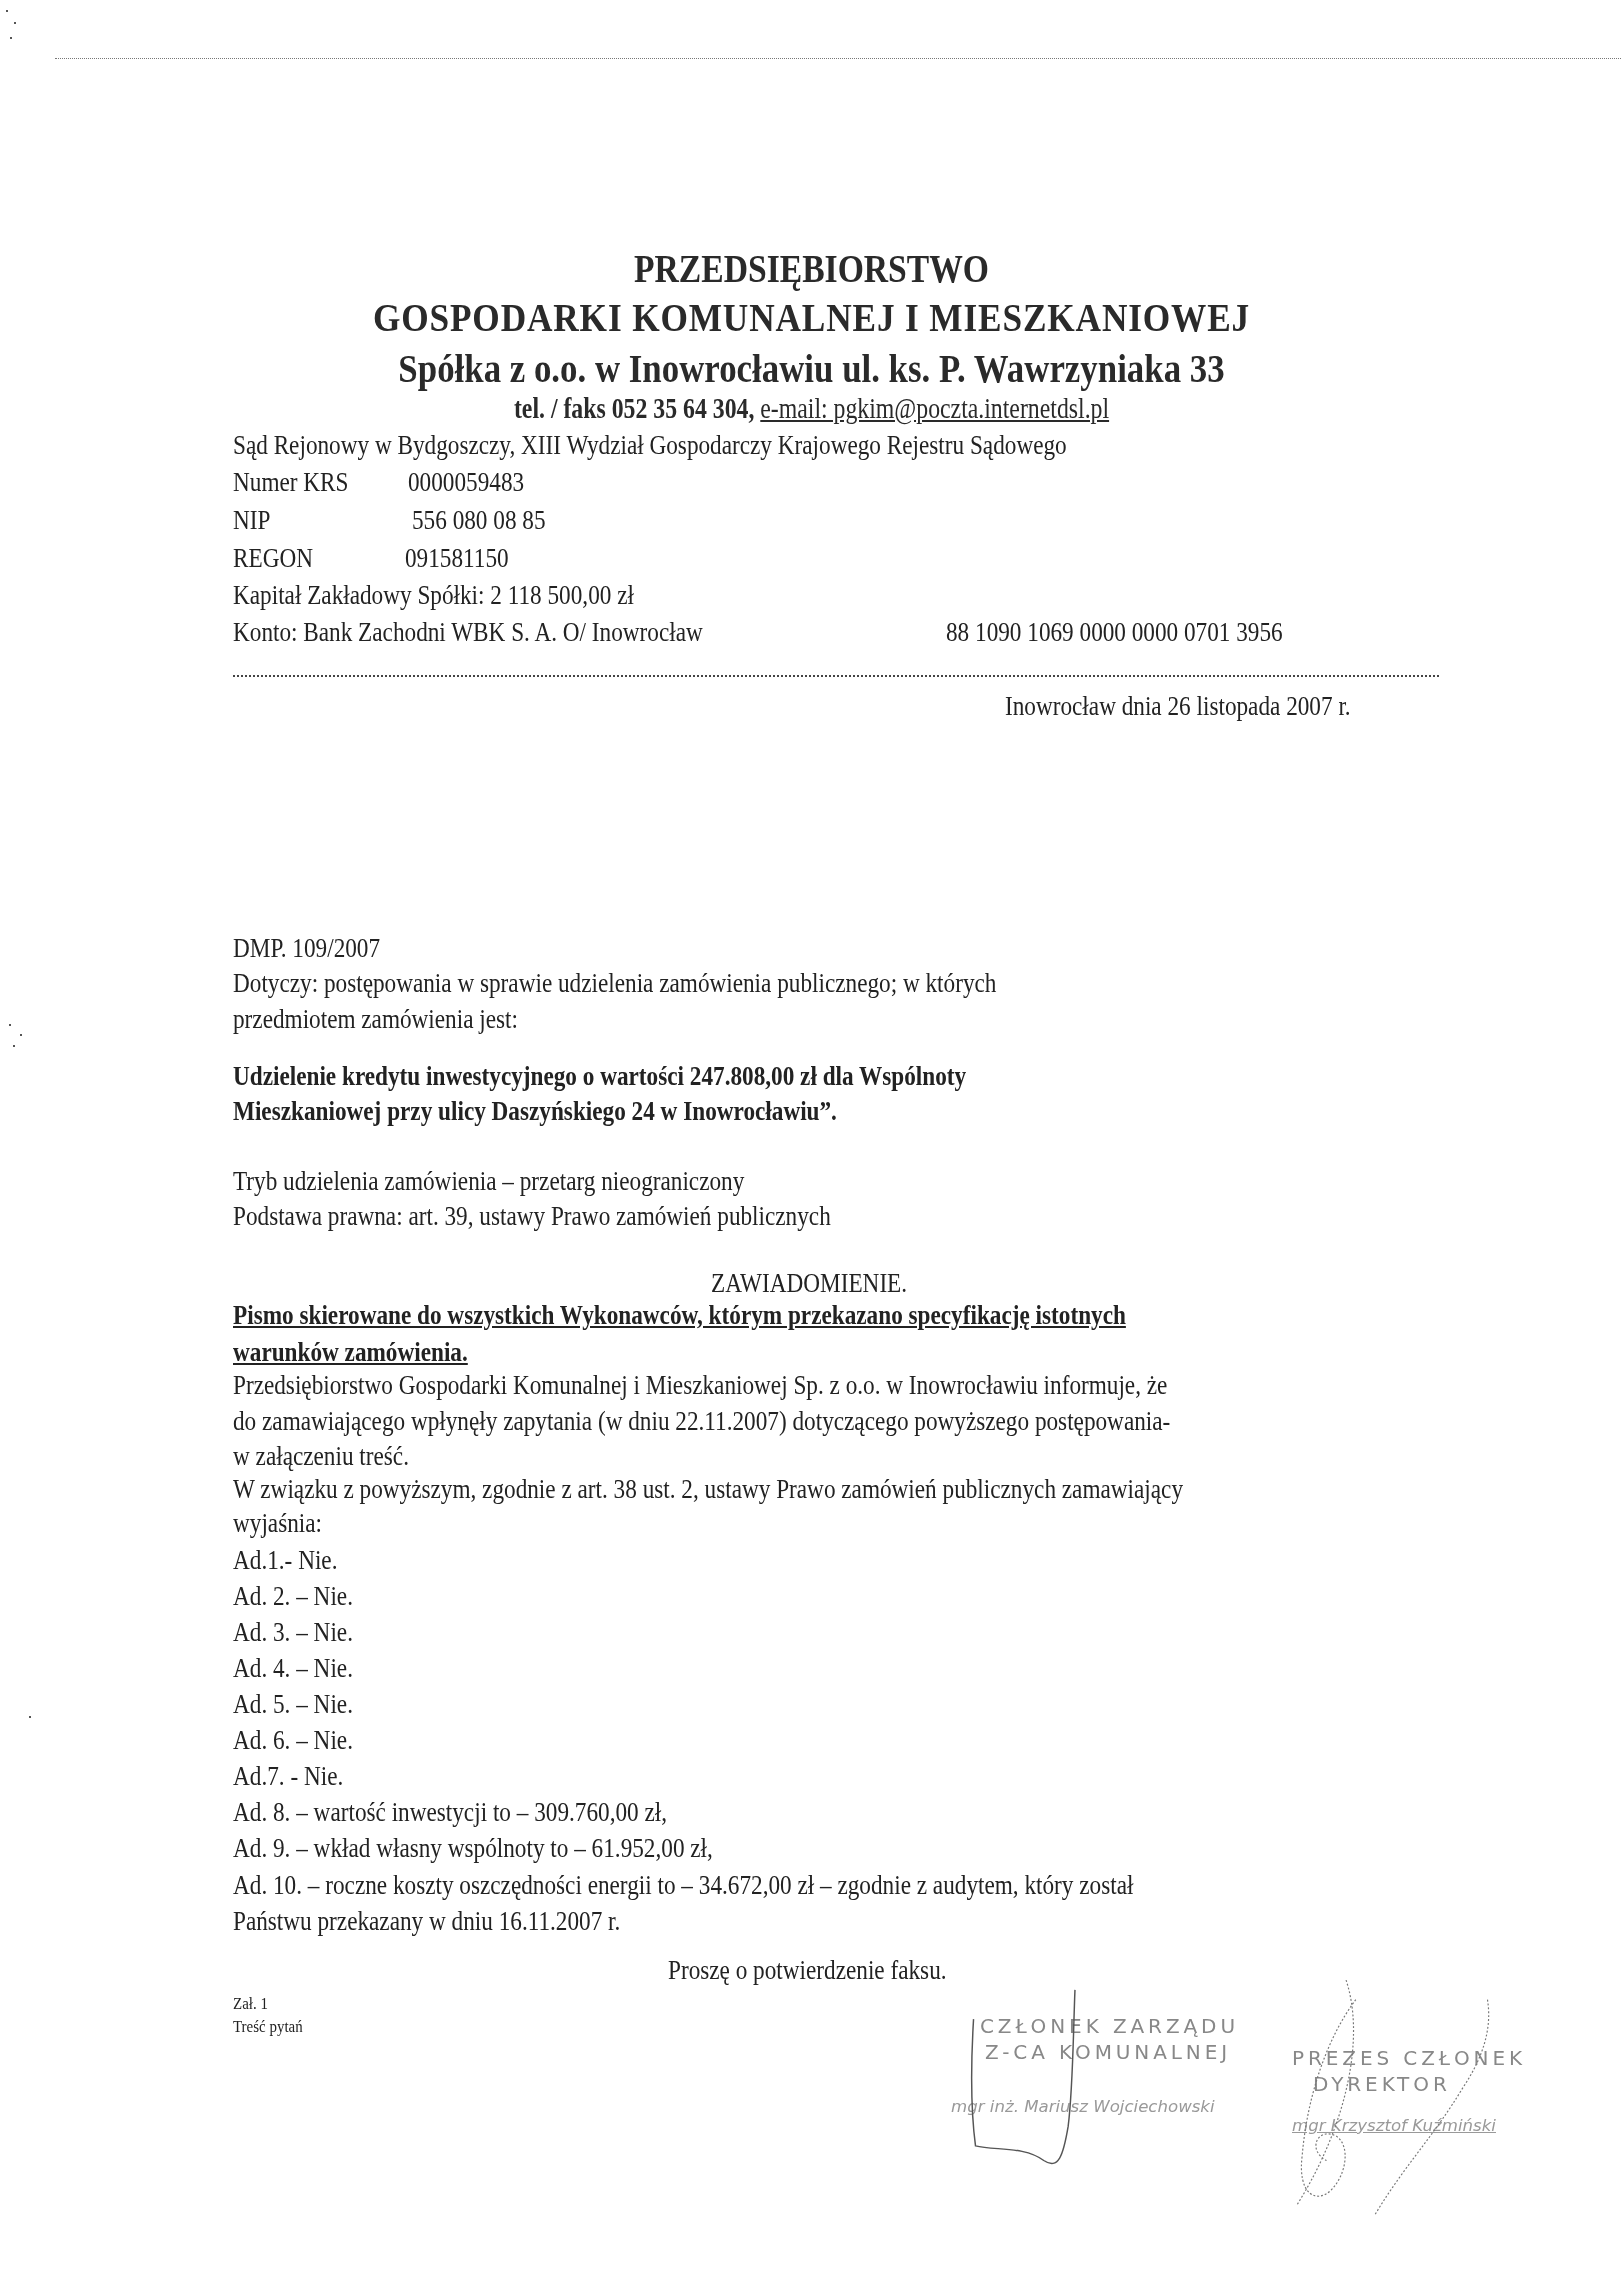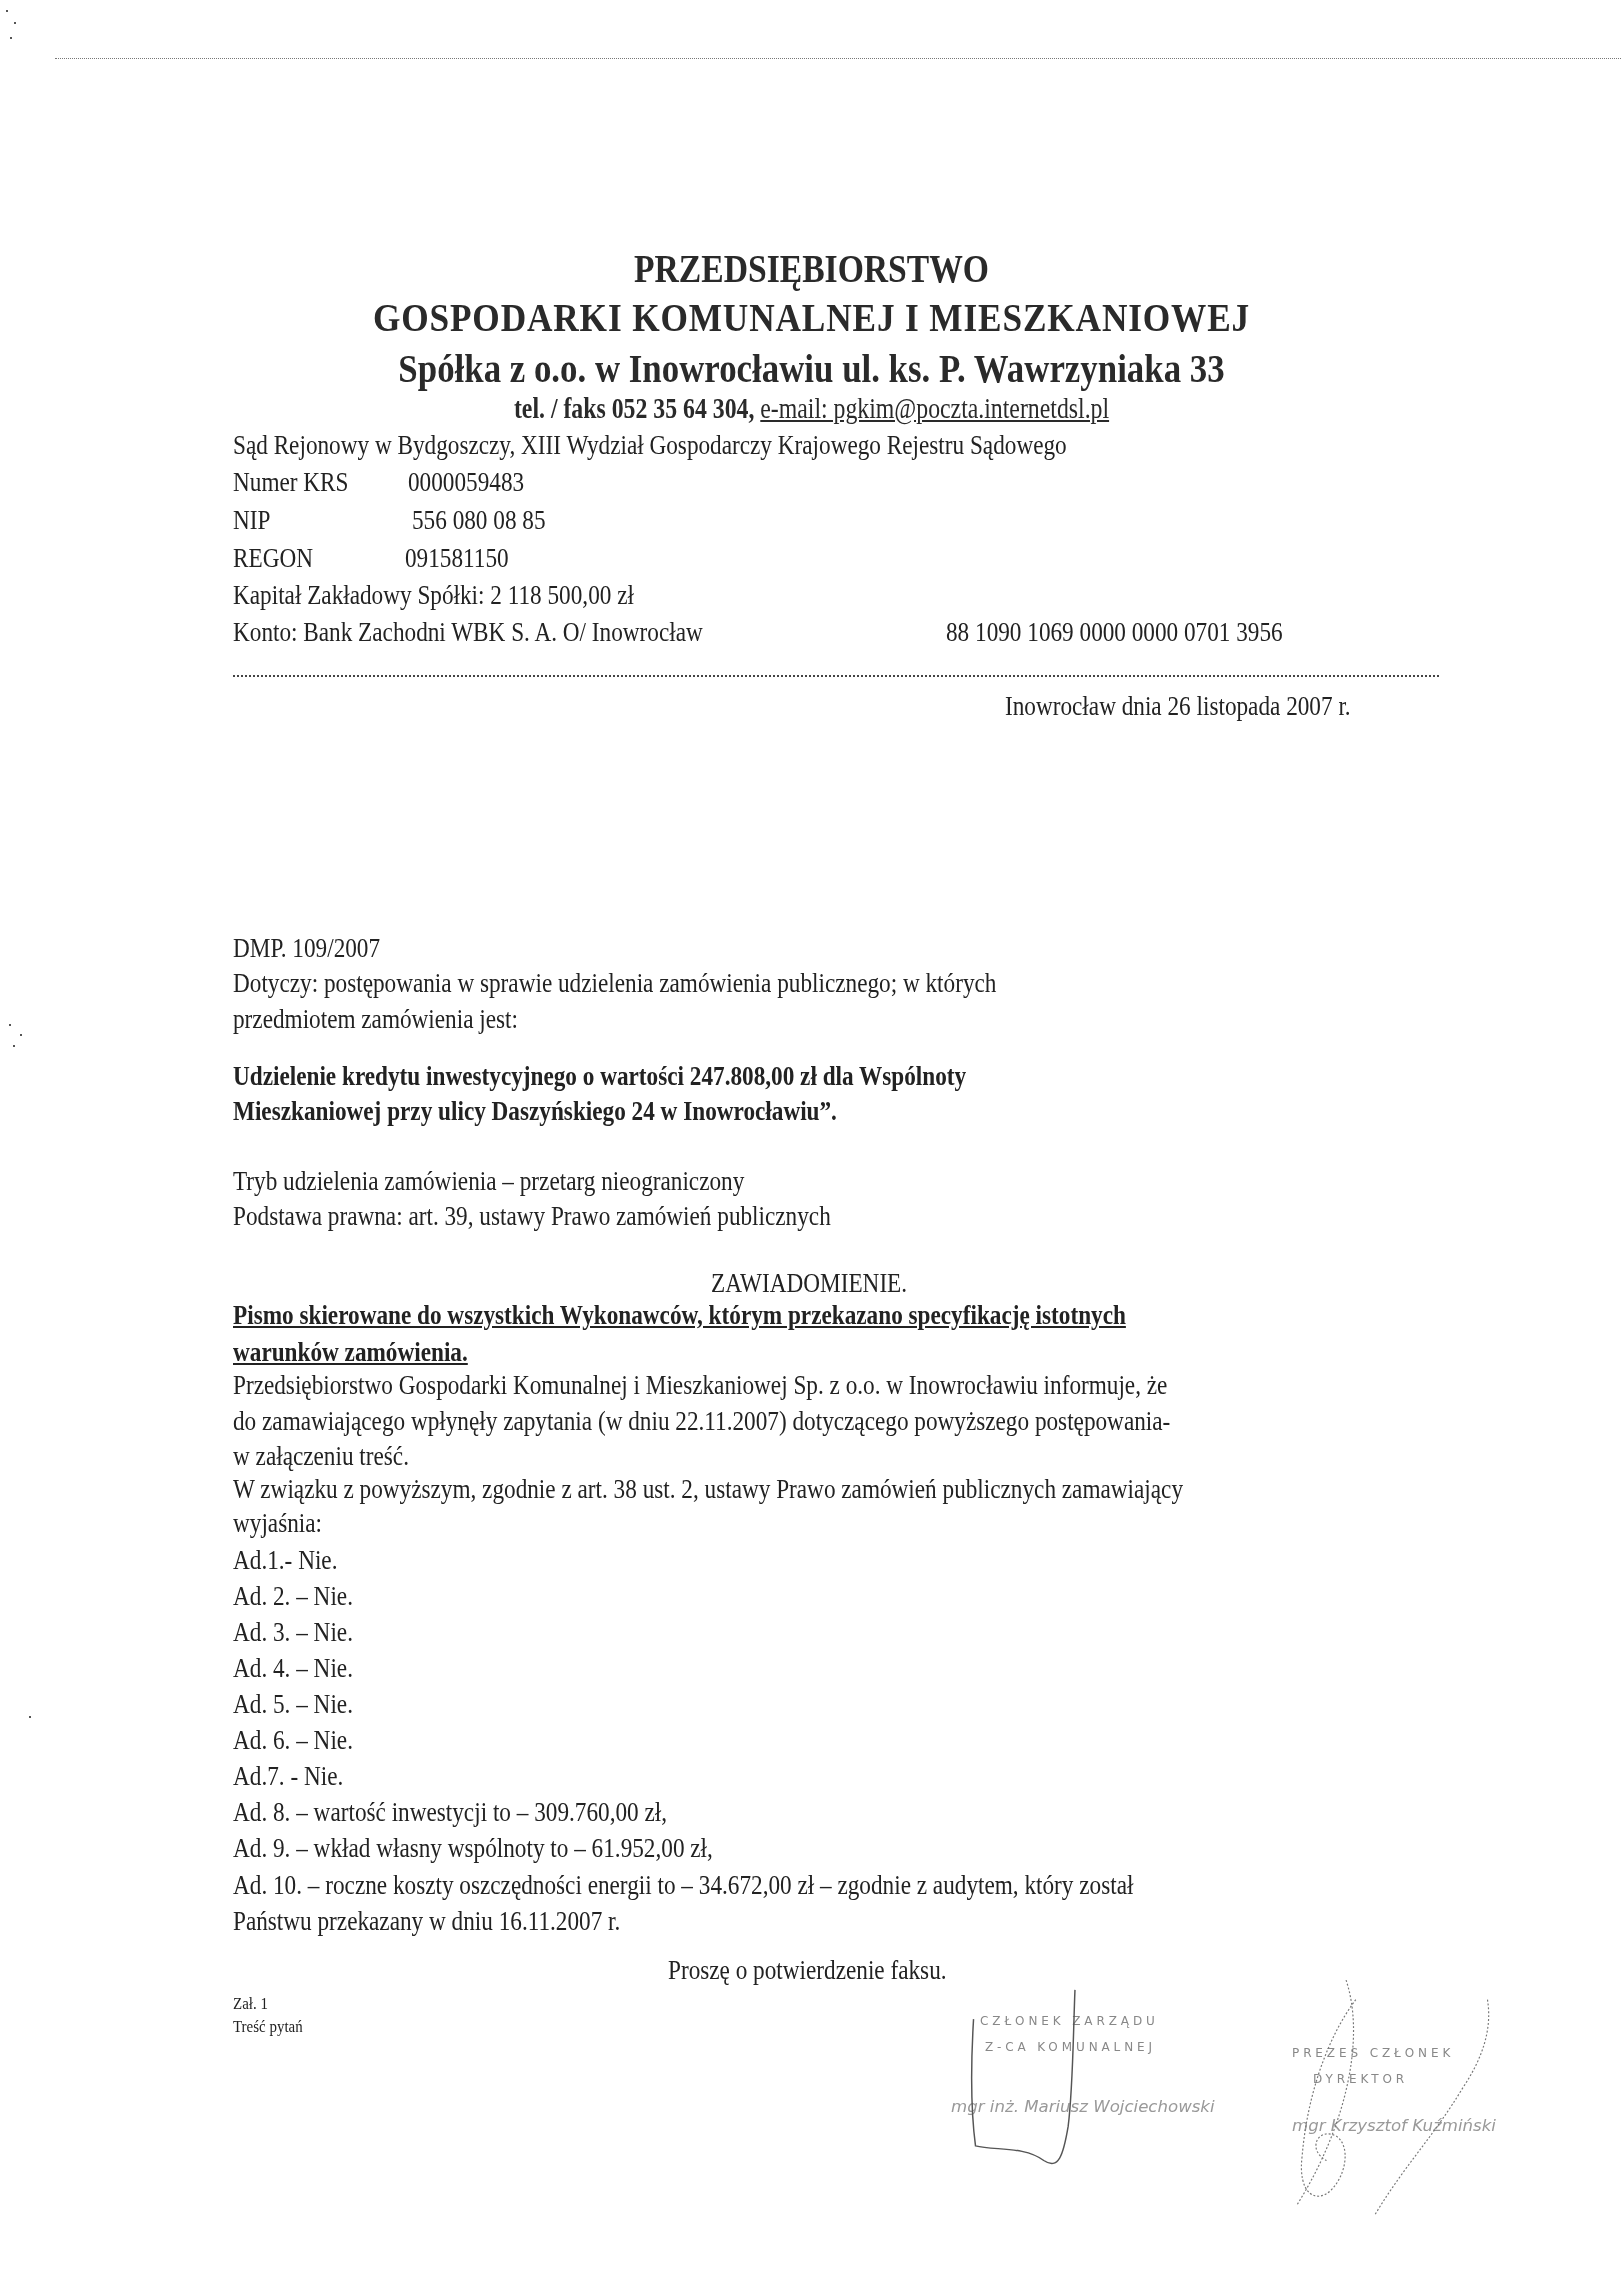--- a/index.html
+++ b/index.html
@@ -13,21 +13,21 @@
   .h3 { font-size:41px; top:344px; transform:scaleX(0.85); transform-origin:center top; }
   .h4 { font-size:29px; top:392px; transform:scaleX(0.82); transform-origin:center top; }
   .h4 .mail { font-weight:normal; text-decoration:underline; }
   .topline { position:absolute; left:55px; top:58px; width:1568px; height:0;
              border-top:1px dotted #777; }
   .sep { position:absolute; left:233px; top:675px; width:1206px; height:0;
          border-top:2.9px dotted #444; }
   .bold { font-weight:bold; }
   .u { text-decoration:underline; }
   .small { font-size:17.6px; line-height:21.5px; transform:scaleX(0.85); transform-origin:left top; }
-  .stamp { font-family:"DejaVu Sans",sans-serif; color:#888; font-size:12px; letter-spacing:3.9px; }
+  .stamp { font-family:"DejaVu Sans",sans-serif; color:#888; font-size:20px; letter-spacing:3.9px; }
   .sig { font-family:"DejaVu Sans",sans-serif; color:#999; font-size:16.6px; font-style:italic; }
   .speck { position:absolute; width:2px; height:2px; background:#555; }
 </style>
 </head>
 <body>
 
 <div class="topline"></div>
 
 <div class="abs hdr h1">PRZEDSIĘBIORSTWO</div>
 <div class="abs hdr h2">GOSPODARKI  KOMUNALNEJ  I  MIESZKANIOWEJ</div>
@@ -87,21 +87,21 @@
 
 <div class="abs small" style="left:233px;top:1993px;">Zał. 1</div>
 <div class="abs small" style="left:233px;top:2016px;">Treść pytań</div>
 
 <div class="abs stamp" style="left:980px;top:2014px;">CZŁONEK ZARZĄDU</div>
 <div class="abs stamp" style="left:985px;top:2040px;">Z-CA KOMUNALNEJ</div>
 <div class="abs sig" style="left:951px;top:2097px;">mgr inż. Mariusz Wojciechowski</div>
 
 <div class="abs stamp" style="left:1292px;top:2046px;">PREZES CZŁONEK</div>
 <div class="abs stamp" style="left:1313px;top:2072px;">DYREKTOR</div>
-<div class="abs sig" style="left:1292px;top:2116px;">mgr Krzysztof Kuźmiński</div>
+<div class="abs sig" style="left:1292px;top:2116px;text-decoration:underline;">mgr Krzysztof Kuźmiński</div>
 
 <svg class="abs" style="left:917px;top:1980px;" width="706" height="244" viewBox="0 0 724 250">
   <path d="M58 40 C55 90, 56 140, 60 170 C80 175, 110 170, 130 185 C145 195, 150 180, 155 150 C160 110, 160 60, 162 10" fill="none" stroke="#555" stroke-width="1.5"></path>
   <path d="M450 20 C420 60, 400 120, 395 180 C390 220, 410 230, 425 215 C440 200, 445 170, 430 160 C410 150, 400 175, 420 185 M440 0 C460 60, 440 150, 390 230 M585 20 C590 50, 580 80, 560 110 C530 160, 500 190, 470 240" fill="none" stroke="#777" stroke-width="1.2" stroke-dasharray="2 2"></path>
 </svg>
 
 <div class="speck" style="left:5.9px;top:9.8px;"></div>
 <div class="speck" style="left:13.7px;top:21.5px;"></div>
 <div class="speck" style="left:9.8px;top:37px;"></div>
 <div class="speck" style="left:8.8px;top:1024px;"></div>

